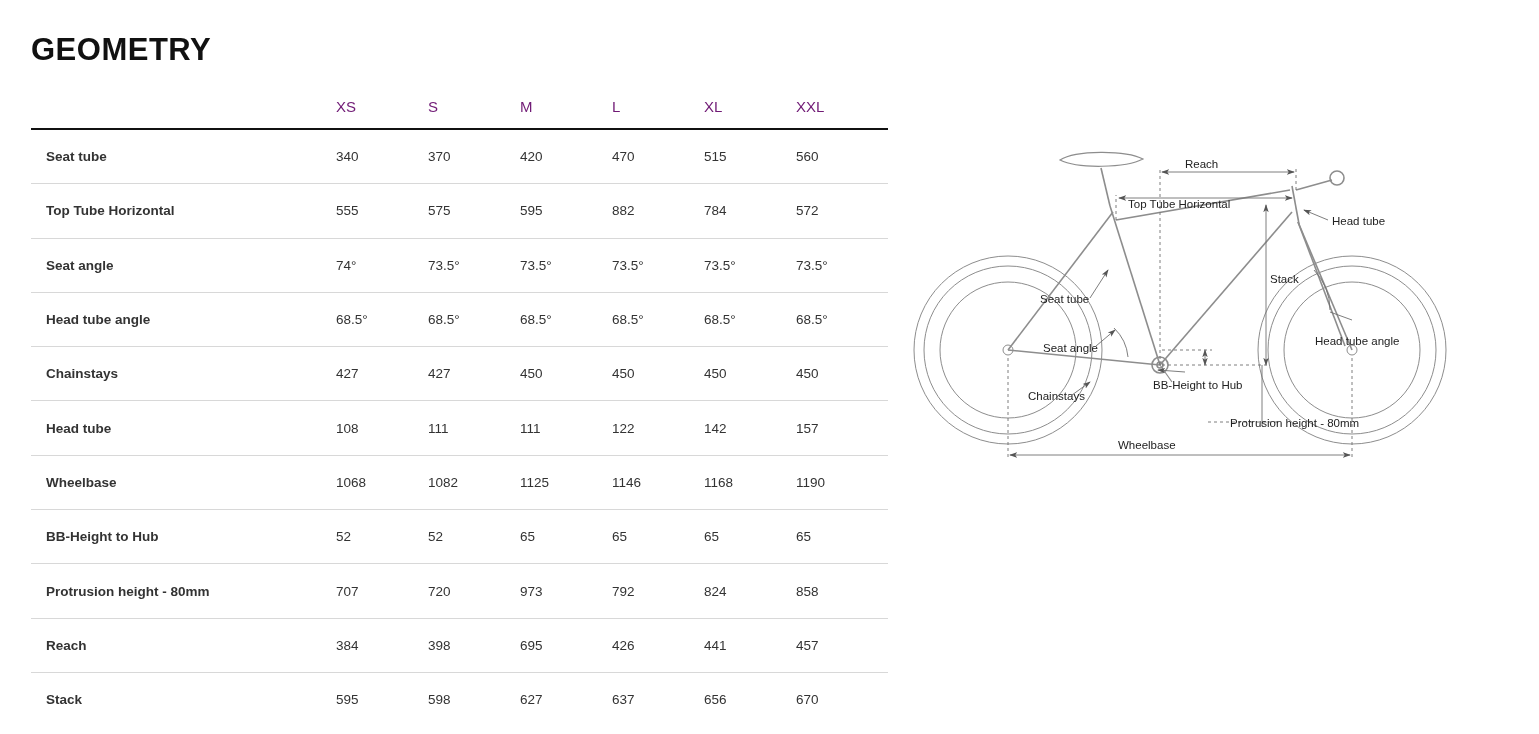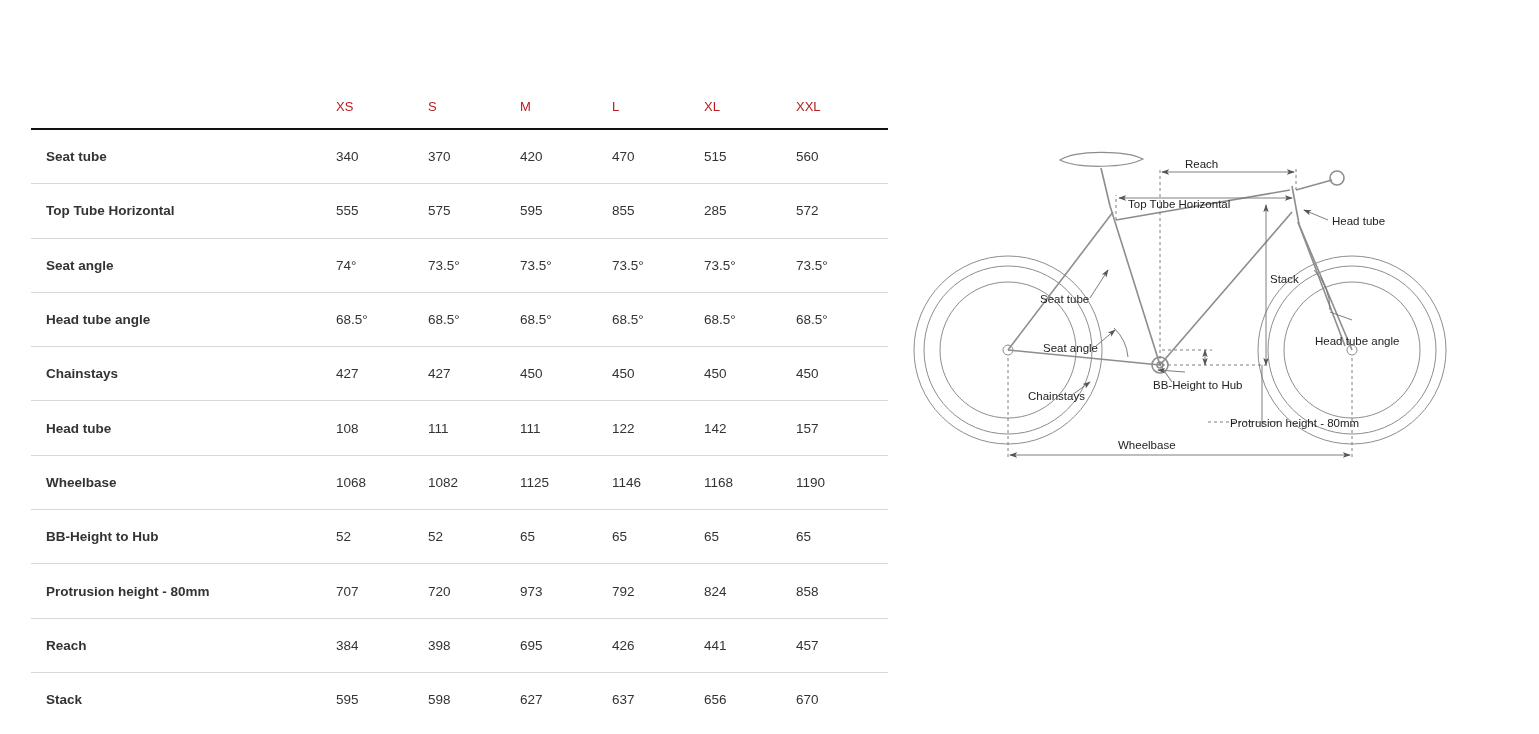--- a/index.html
+++ b/index.html
@@ -42,23 +42,23 @@
     width: 849px;
     table-layout: fixed;
   }
   table.geometry th,
   table.geometry td {
     text-align: left;
     padding: 0;
     vertical-align: middle;
   }
   table.geometry thead th {
-    font-size: 13px;
+    font-size: 15px;
     font-weight: normal;
-    color: #b91c1c;
+    color: #701a75;
     height: 43px;
     border-bottom: 2px solid #111111;
   }
   table.geometry tbody td {
     height: 53.3px;
     border-bottom: 1px solid #d8d8d8;
     font-size: 13.5px;
     color: #333333;
   }
   table.geometry tbody tr:last-child td {
@@ -89,20 +89,21 @@
     font-family: "Liberation Sans", sans-serif;
     font-size: 11.5px;
     fill: #222222;
   }
 </style>
 </head>
 <body>
 
 <div class="page">
 
+  <div class="title">GEOMETRY</div>
 
   <div class="table-wrap">
     <table class="geometry">
       <thead>
         <tr>
           <th class="rowlabel"></th>
           <th class="colhead">XS</th>
           <th class="colhead">S</th>
           <th class="colhead">M</th>
           <th class="colhead">L</th>
@@ -118,22 +119,22 @@
           <td class="cell">420</td>
           <td class="cell">470</td>
           <td class="cell">515</td>
           <td class="cell">560</td>
         </tr>
         <tr>
           <td class="rowlabel">Top Tube Horizontal</td>
           <td class="cell">555</td>
           <td class="cell">575</td>
           <td class="cell">595</td>
-          <td class="cell">855</td>
-          <td class="cell">285</td>
+          <td class="cell">882</td>
+          <td class="cell">784</td>
           <td class="cell">572</td>
         </tr>
         <tr>
           <td class="rowlabel">Seat angle</td>
           <td class="cell">74°</td>
           <td class="cell">73.5°</td>
           <td class="cell">73.5°</td>
           <td class="cell">73.5°</td>
           <td class="cell">73.5°</td>
           <td class="cell">73.5°</td>

